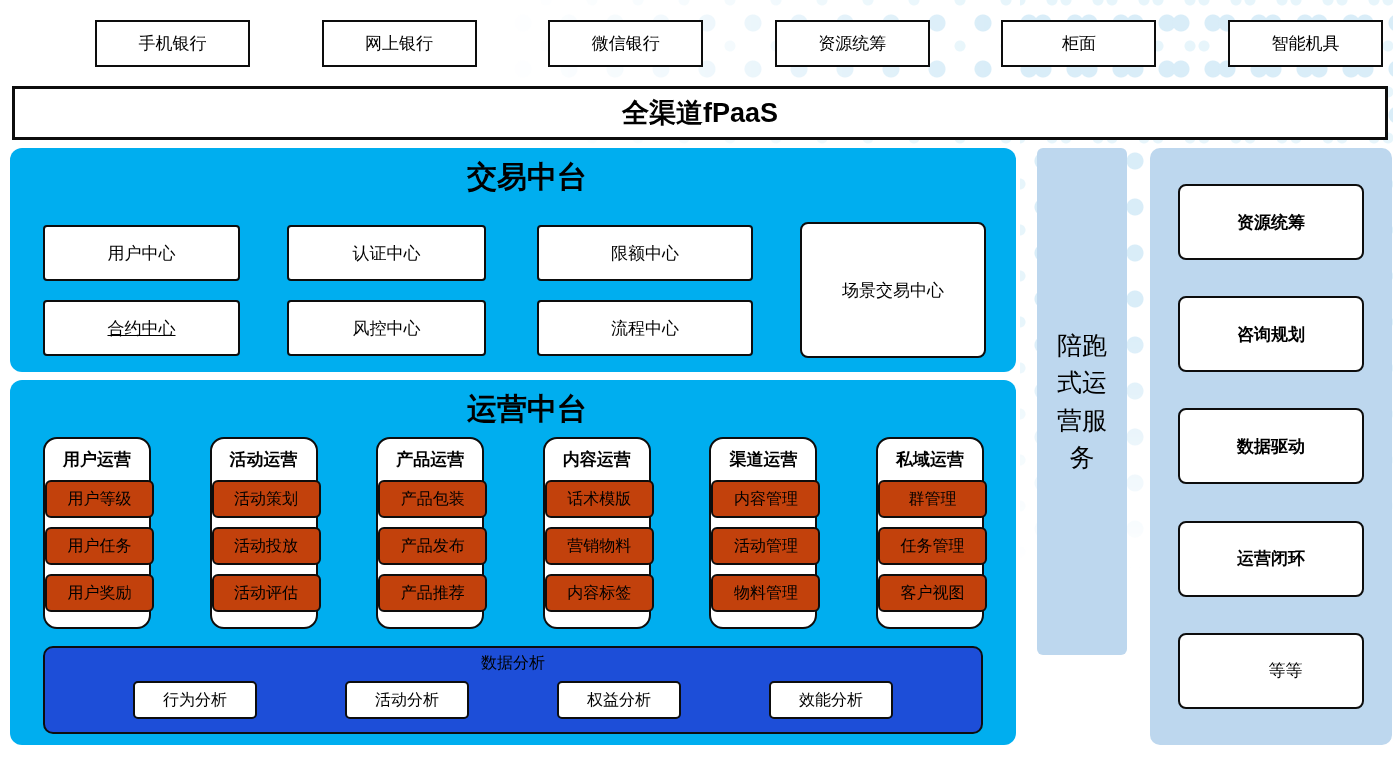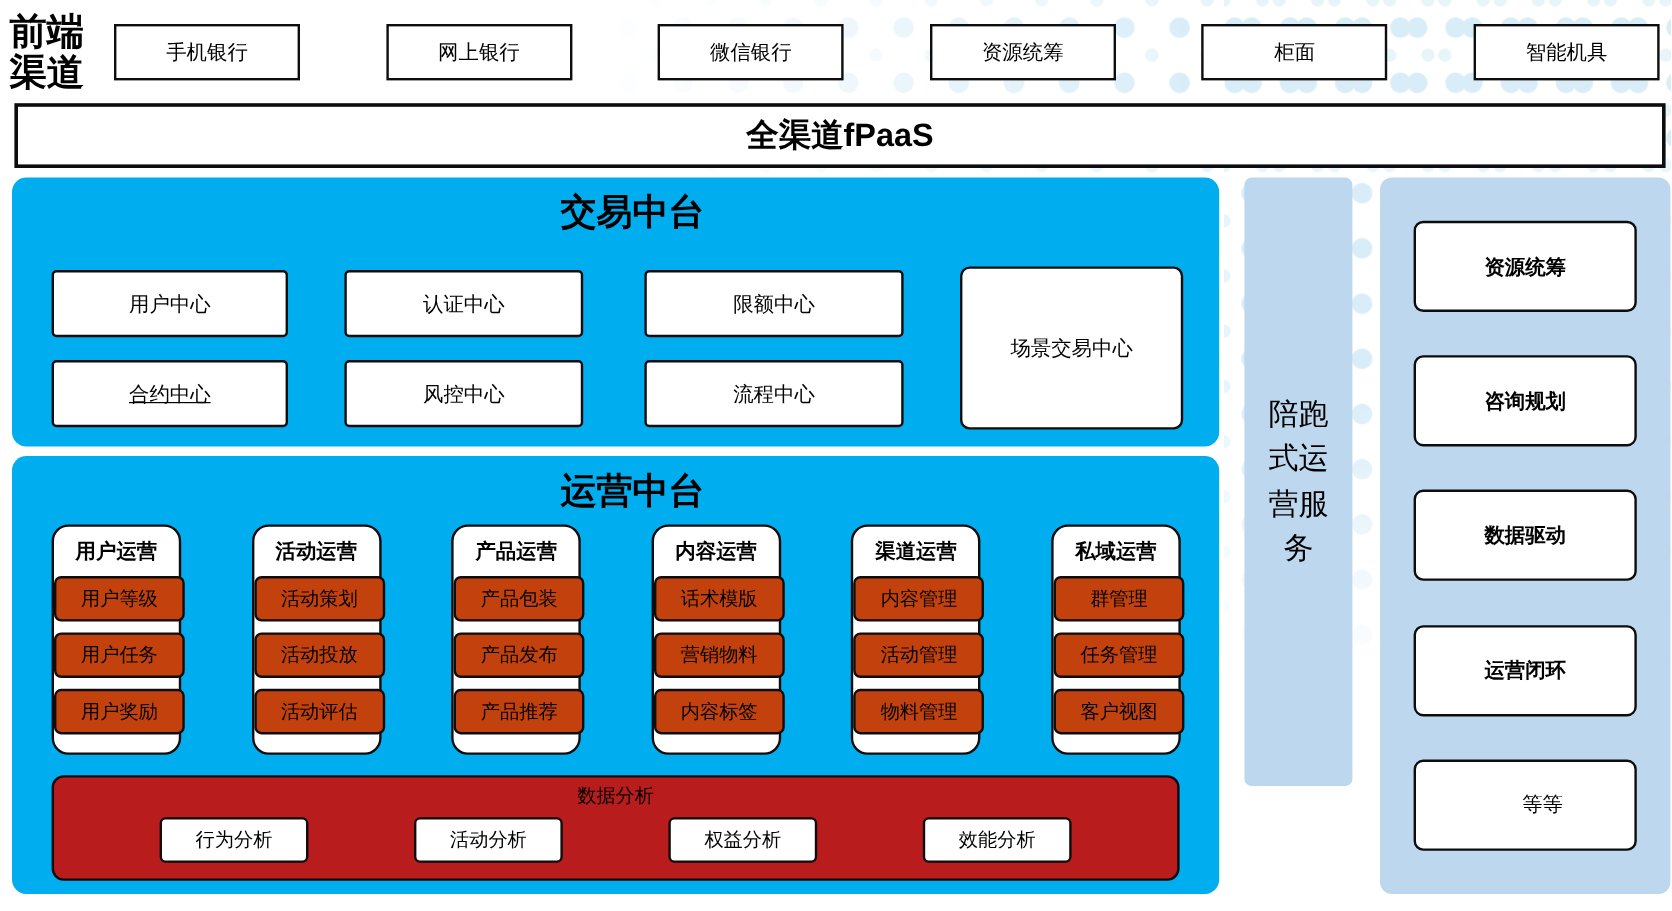--- a/index.html
+++ b/index.html
@@ -106,21 +106,21 @@
   .op-col-title { margin-top: 9px; font-size: 17px; font-weight: 600; }
   .op-item {
     width: 109px; height: 38px; margin: 9px auto 0;
     border: 2px solid var(--border-dark); border-radius: 6px; background: #c2410c;
     display: flex; align-items: center; justify-content: center;
     font-size: 16px; font-weight: 500;
   }
 
   .analysis {
     position: absolute; left: 33px; top: 266px; width: 940px; height: 88px;
-    background: #b91c1c; border: 2px solid var(--border-dark); border-radius: 10px;
+    background: #1d4ed8; border: 2px solid var(--border-dark); border-radius: 10px;
   }
   .analysis-title { text-align: center; font-size: 16px; margin-top: 5px; font-weight: 500; }
   .analysis-row {
     display: flex; justify-content: space-evenly; margin-top: 7px;
   }
   .analysis-item {
     width: 124px; height: 38px;
     border: 2px solid var(--border-dark); border-radius: 5px; background: #fff;
     display: flex; align-items: center; justify-content: center;
     font-size: 16px; font-weight: 500;
@@ -151,21 +151,20 @@
   .svc-box.weight-normal { font-weight: 400; padding-left: 29px; }
 </style>
 </head>
 <body>
 
 <div class="stage">
 
   <div class="dots dots-top"></div>
   <div class="dots dots-right"></div>
 
-  <div class="abs front-label">前端渠道</div>
 
   <div class="abs channels-row">
     <div class="channel-box">手机银行</div>
     <div class="channel-box">网上银行</div>
     <div class="channel-box">微信银行</div>
     <div class="channel-box">资源统筹</div>
     <div class="channel-box">柜面</div>
     <div class="channel-box">智能机具</div>
   </div>
 

